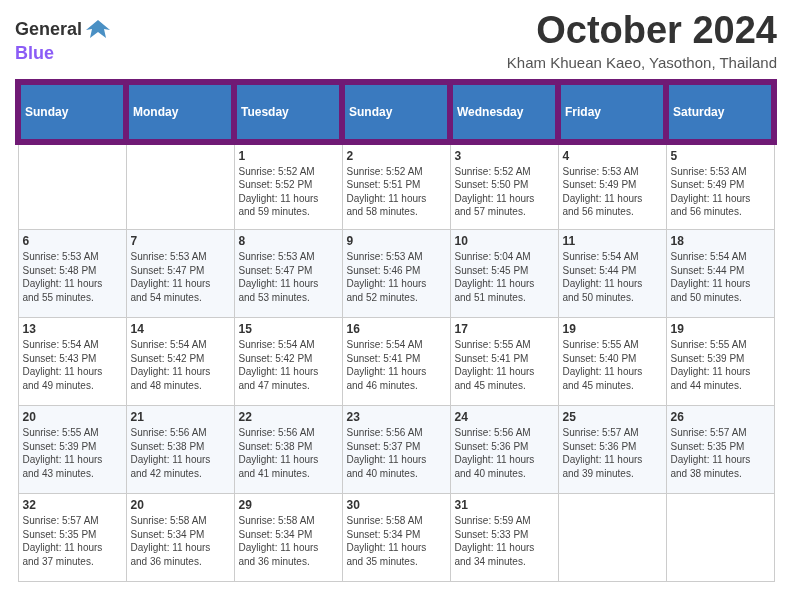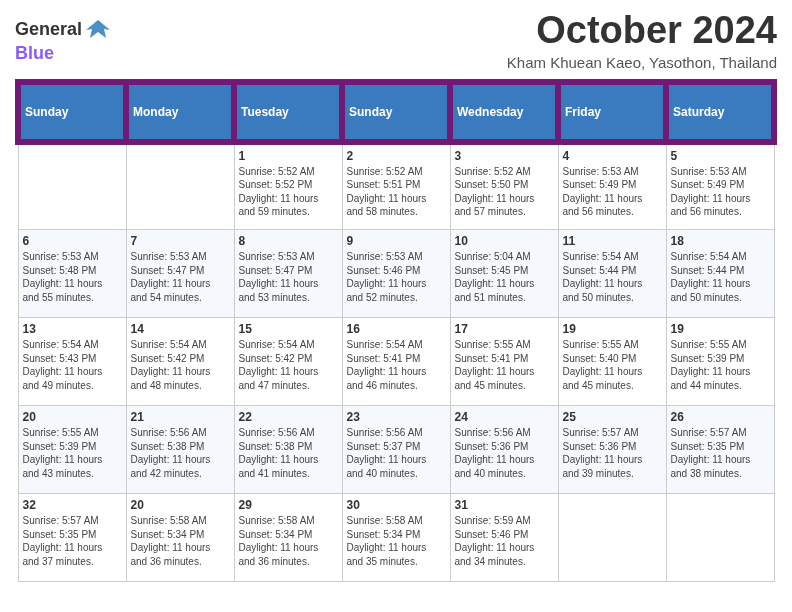--- a/index.html
+++ b/index.html
@@ -311,20 +311,20 @@
         </td>
         <td>
           <span class="day-num">30</span>
           <div class="day-detail">Sunrise: 5:58 AM
 Sunset: 5:34 PM
 Daylight: 11 hours and 35 minutes.</div>
         </td>
         <td>
           <span class="day-num">31</span>
           <div class="day-detail">Sunrise: 5:59 AM
-Sunset: 5:46 PM
+Sunset: 5:33 PM
 Daylight: 11 hours and 34 minutes.</div>
         </td>
         <td></td>
         <td></td>
       </tr>
     </tbody>
 </table>
 
 </body></html>

